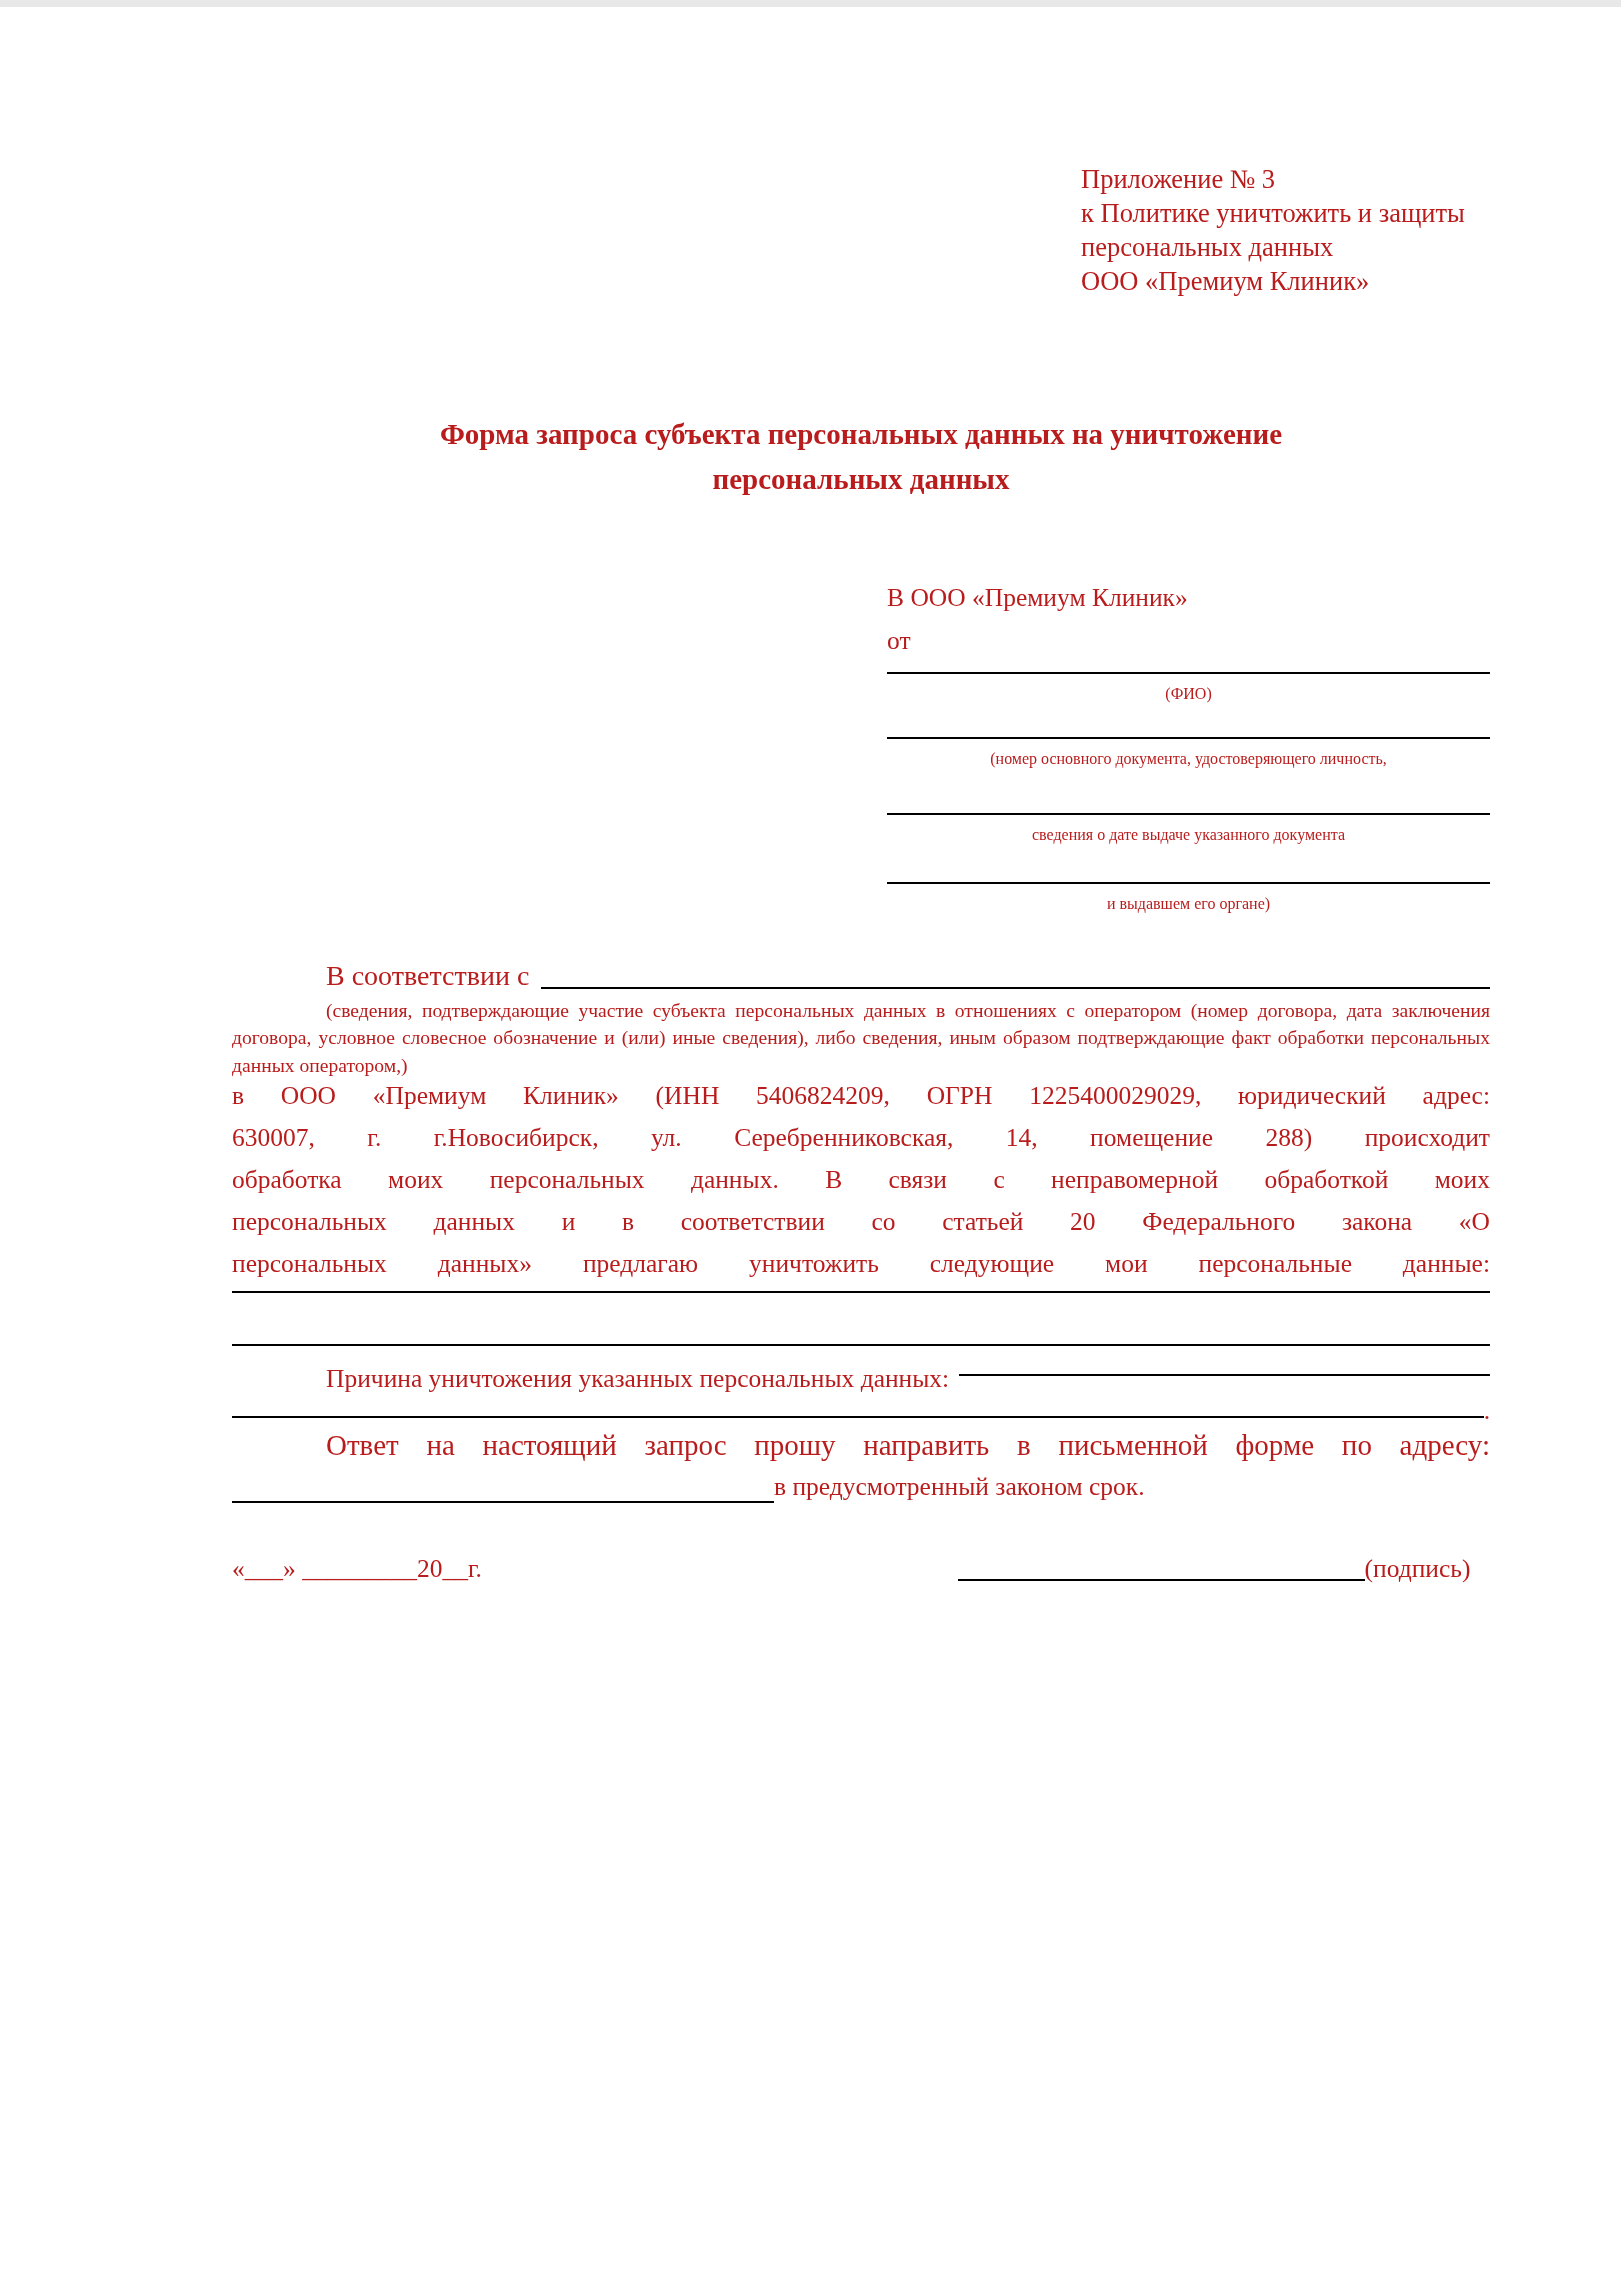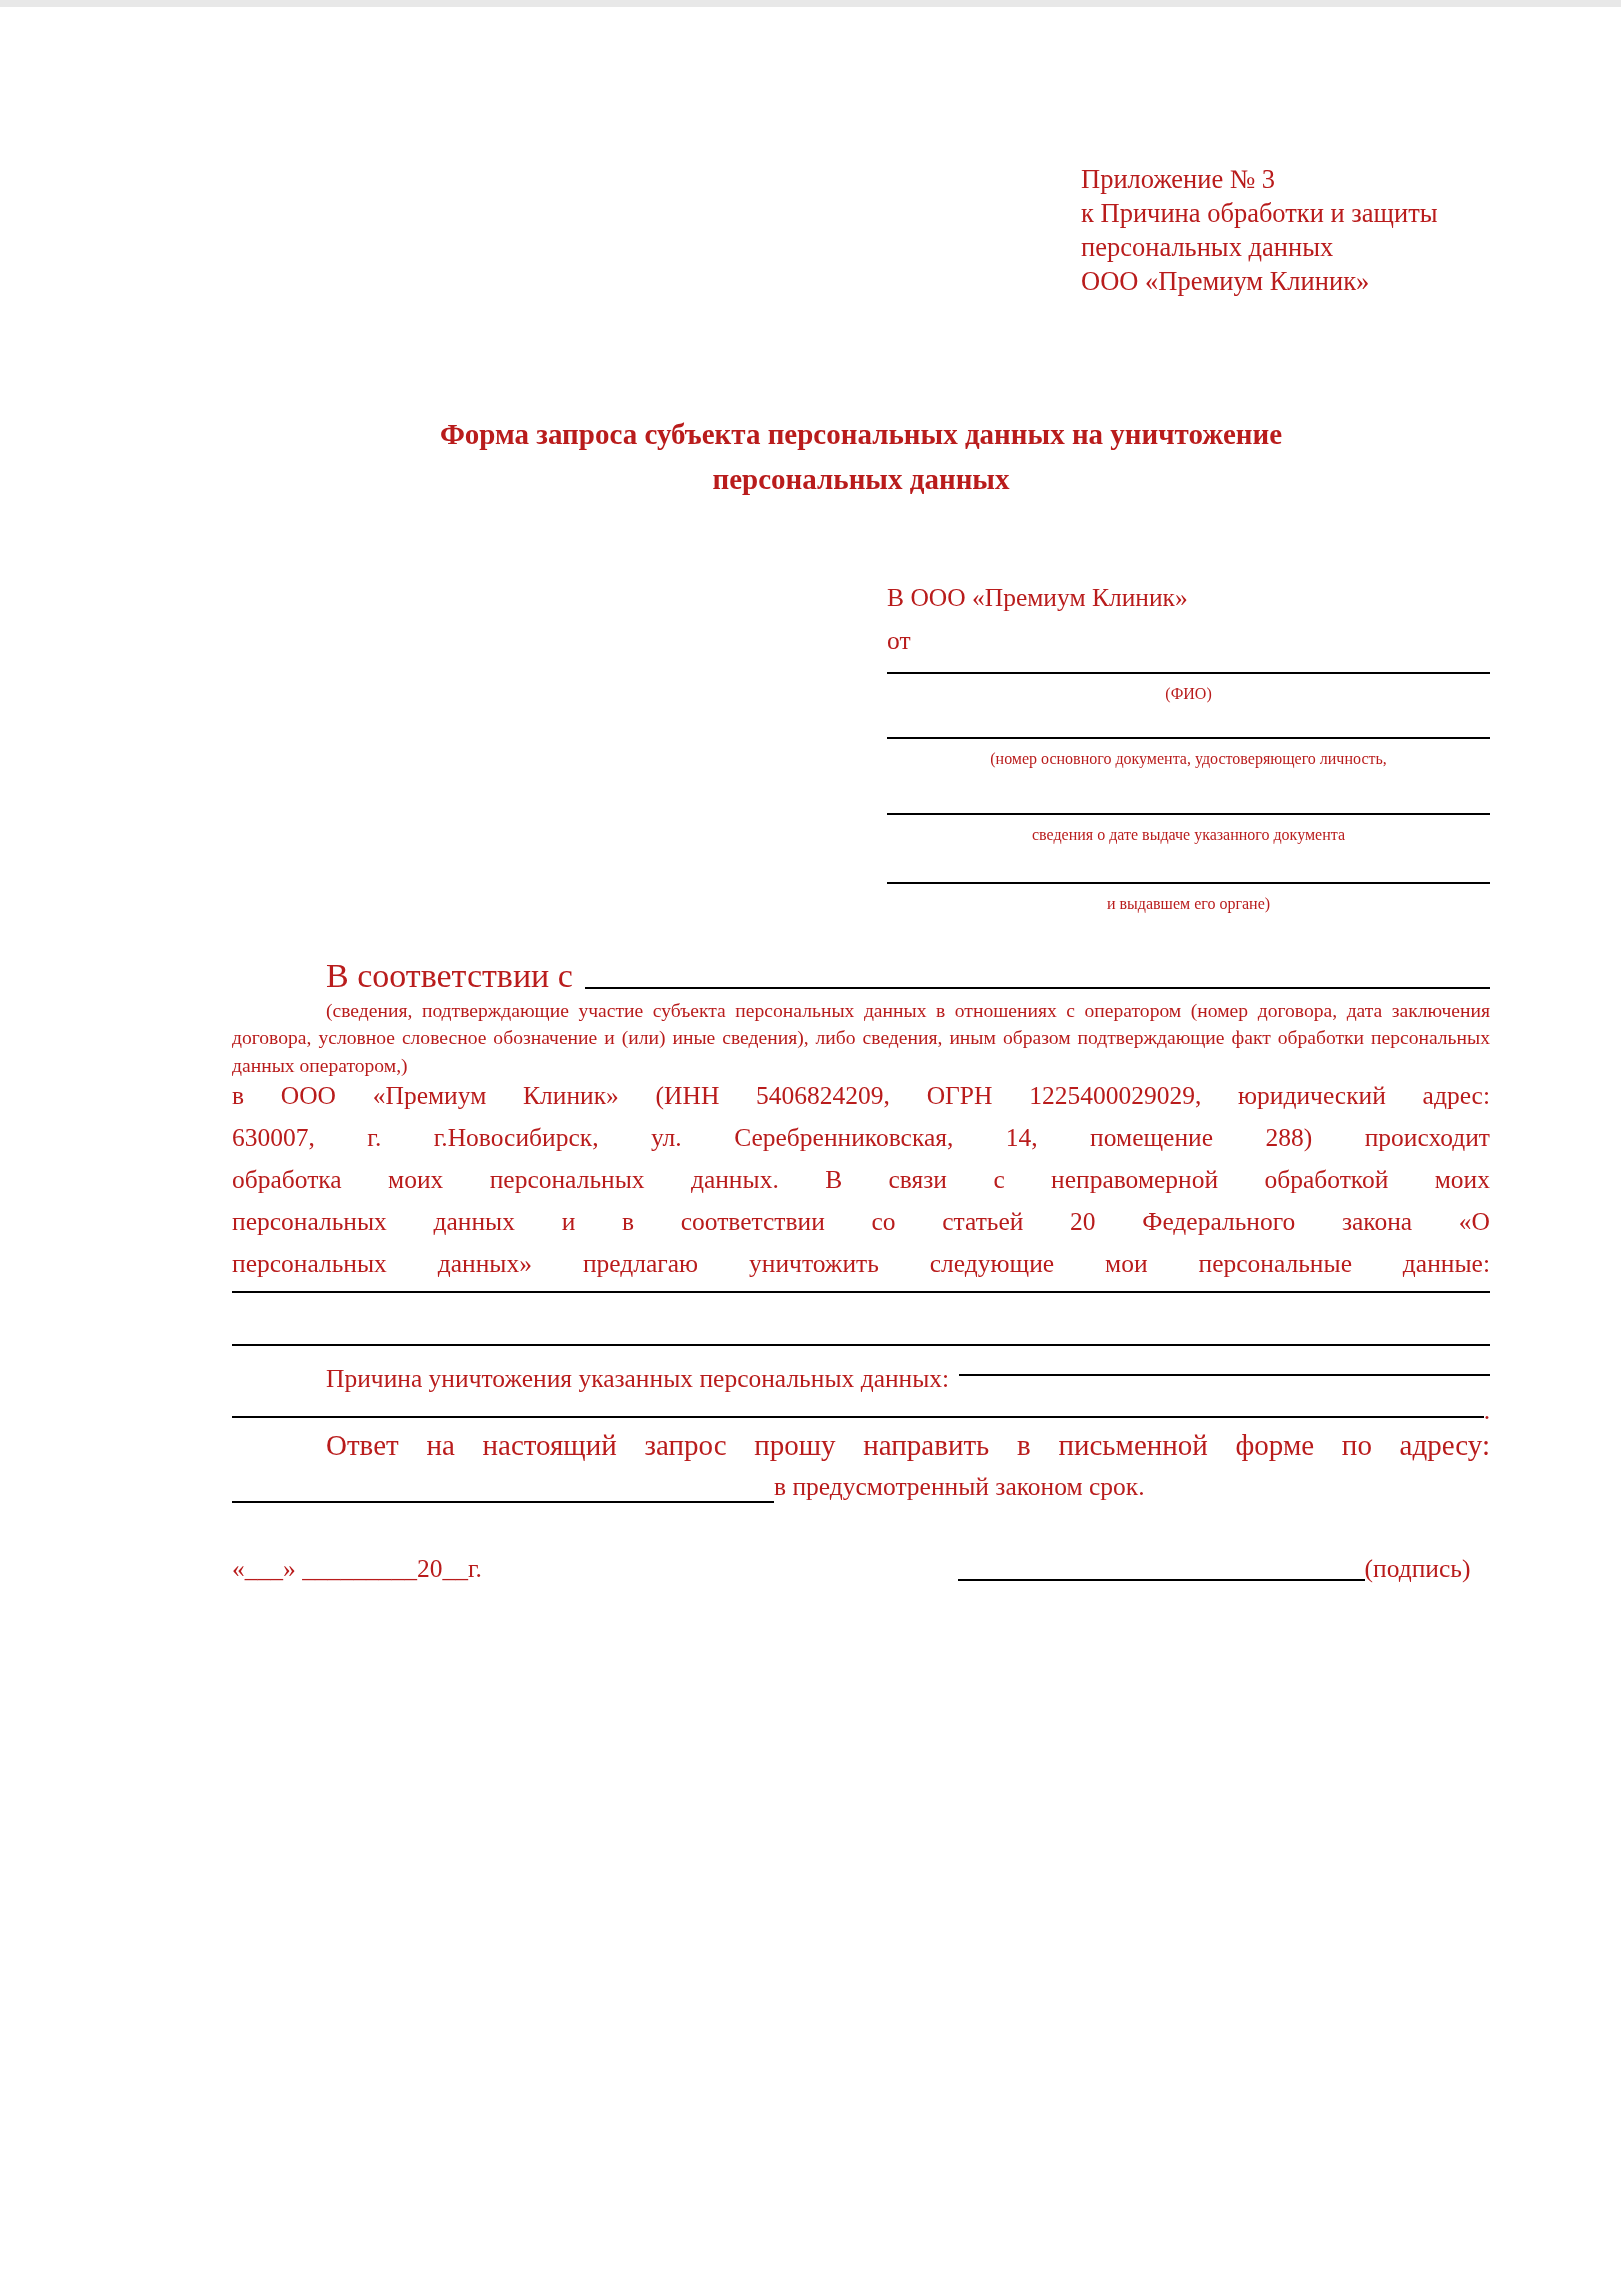--- a/index.html
+++ b/index.html
@@ -27,21 +27,21 @@
   .blank{border-bottom:2.9px solid #000;}
   .blank-fio{height:9.8px;}
   .blank-a{height:31px;}
   .blank-b{height:41px;}
   .blank-c{height:35px;}
   .caption{font-size:16px;line-height:25.5px;text-align:center;padding-top:7px;}
 
   .accordance{
     display:flex;align-items:flex-end;
     margin-top:39px;padding-left:94px;
-    font-size:34px;line-height:39px;justify-content:center;
+    font-size:28px;line-height:39px;justify-content:center;
   }
   .accordance .label{white-space:nowrap;padding-right:11.8px;}
   .fill-line{flex:1;border-bottom:2.9px solid #000;margin-bottom:5.9px;}
 
   .note{
     margin-top:2px;font-size:19.6px;line-height:27.4px;
     text-align:justify;text-indent:94px;
   }
 
   .main-para{
@@ -79,21 +79,21 @@
   .sig-blank{width:407px;border-bottom:2.9px solid #000;margin-bottom:4.9px;}
 </style>
 </head>
 <body>
 
 <div class="page">
   <div class="content">
 
     <div class="header-note">
       <div>Приложение № 3</div>
-      <div>к Причина обработки и защиты</div>
+      <div>к Политике уничтожить и защиты</div>
       <div>персональных данных</div>
       <div>ООО «Премиум Клиник»</div>
     </div>
 
     <h1 class="title">Форма запроса субъекта персональных данных на уничтожение персональных данных</h1>
 
     <div class="addressee">
       <div class="line">В ООО «Премиум Клиник»</div>
       <div class="line">от</div>
 

